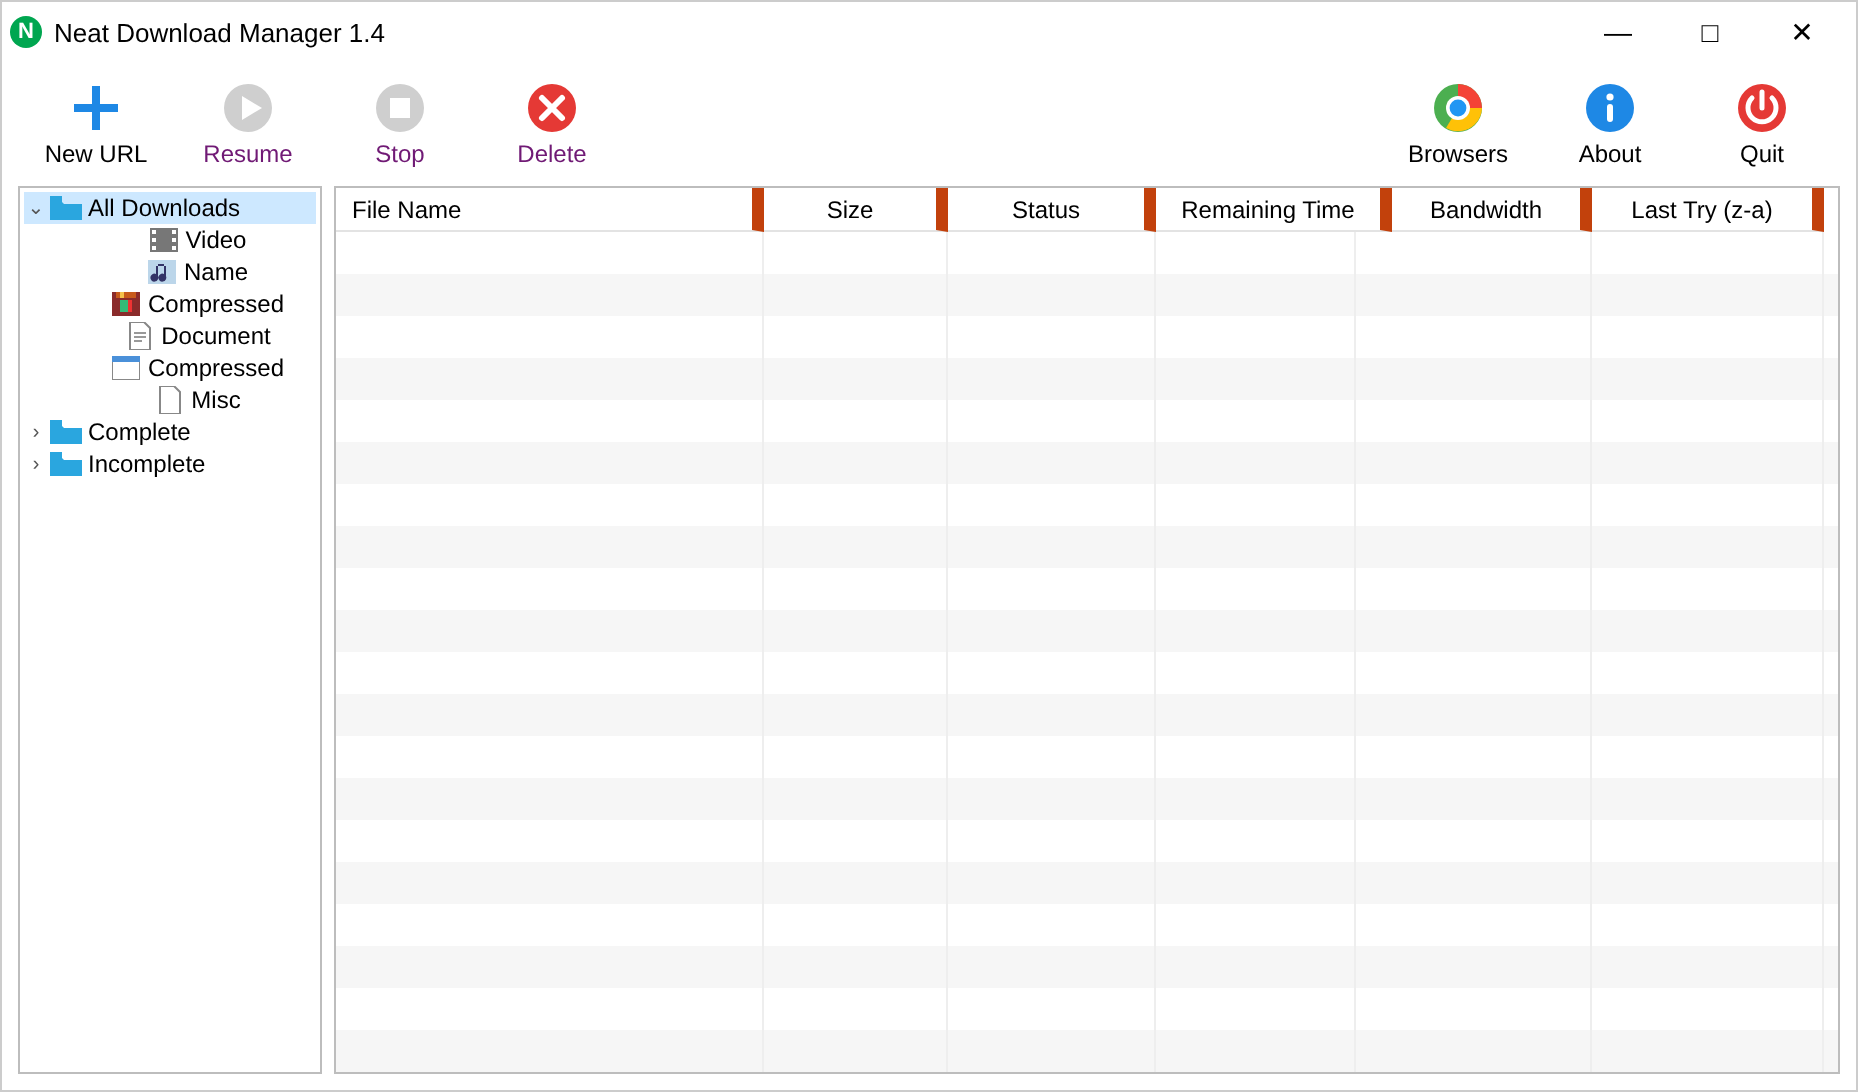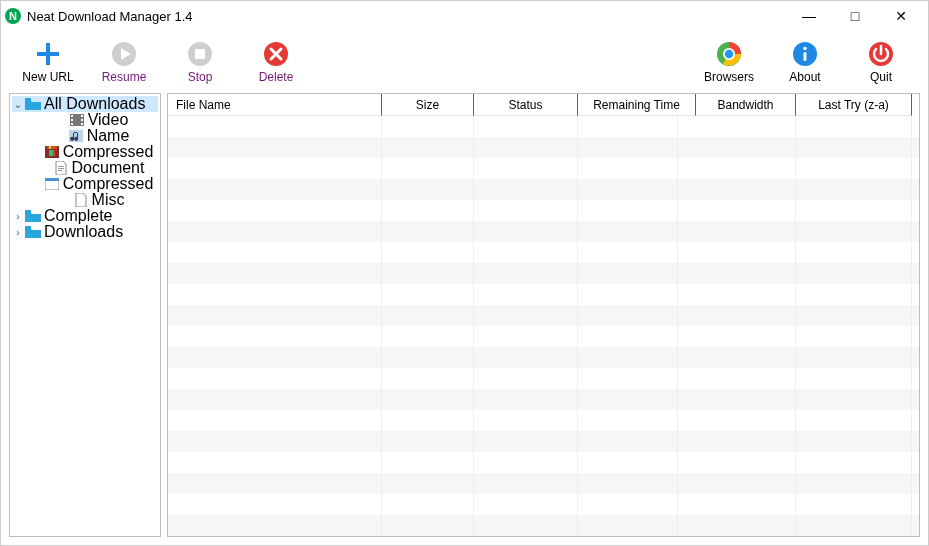--- a/index.html
+++ b/index.html
@@ -33,29 +33,29 @@
   .disabled { cursor: default; }
 
   
   .content { flex:1; display:flex; padding: 4px 8px 8px 8px; gap: 6px; min-height:0; }
 
   
   .tree-panel { width: 152px; border: 1px solid #bdbdbd; background:#fff; padding: 2px 2px; overflow:auto; }
   .tree-row { display:flex; align-items:center; height: 16px; white-space:nowrap; cursor:pointer; }
   .twisty { width: 12px; text-align:center; font-size:10px; color:#555; }
   .tree-icon { width: 16px; height: 14px; margin: 0 3px 0 1px; display:flex; align-items:center; justify-content:center; }
-  .tree-label { font-size: 16px; }
+  .tree-label { font-size: 12px; }
   .selected { background:#cde8ff; }
   .children { padding-left: 26px; }
   .child-row { display:flex; align-items:center; height:16px; cursor:pointer;justify-content:center; }
 
   
   .table-panel { flex:1; border:1px solid #bdbdbd; display:flex; flex-direction:column; min-width:0; }
   .thead { display:flex; height: 22px; background:#fff; }
-  .th { border-right:1px solid #c2410c; border-bottom:1px solid #e3e3e3; display:flex; align-items:center; padding:0 8px; font-size:12px; cursor:pointer; }
+  .th { border-right:6px solid #c2410c; border-bottom:1px solid #e3e3e3; display:flex; align-items:center; padding:0 8px; font-size:12px; cursor:pointer; }
   .th.center { justify-content:center; }
   .tbody { flex:1; overflow:auto; }
   .tr { display:flex; height:21px; }
   .tr:nth-child(even){ background:#f6f6f6; }
   .tr:nth-child(odd){ background:#fff; }
   .td { border-right:1px solid #eee; }
 
   
   .c-file { width:214px; }
   .c-size { width:92px; }
@@ -246,21 +246,21 @@
         <span class="tree-label">Complete</span>
       </div>
       <div class="tree-row">
         <span class="twisty">›</span>
         <span class="tree-icon">
             <svg width="16" height="12" viewBox="0 0 16 12">
               <path d="M0 2 h5 l2 2 h9 v8 h-16 z" fill="#2aa6df"></path>
               <rect x="0" y="0" width="6" height="3" fill="#2aa6df"></rect>
             </svg>
           </span>
-        <span class="tree-label">Downloads</span>
+        <span class="tree-label">Incomplete</span>
       </div>
     </div>
 
     <div class="table-panel">
       <div class="thead">
         <div class="th c-file">File Name</div>
         <div class="th c-size center">Size</div>
         <div class="th c-status center">Status</div>
         <div class="th c-rem center">Remaining Time</div>
         <div class="th c-bw center">Bandwidth</div>

